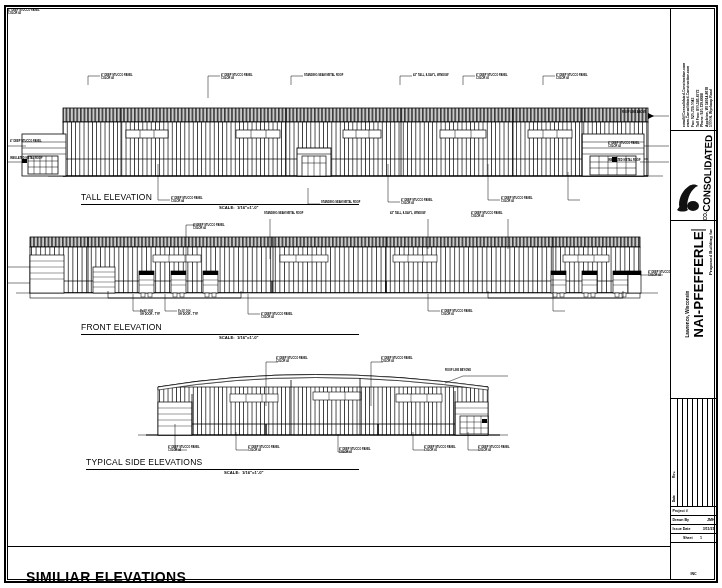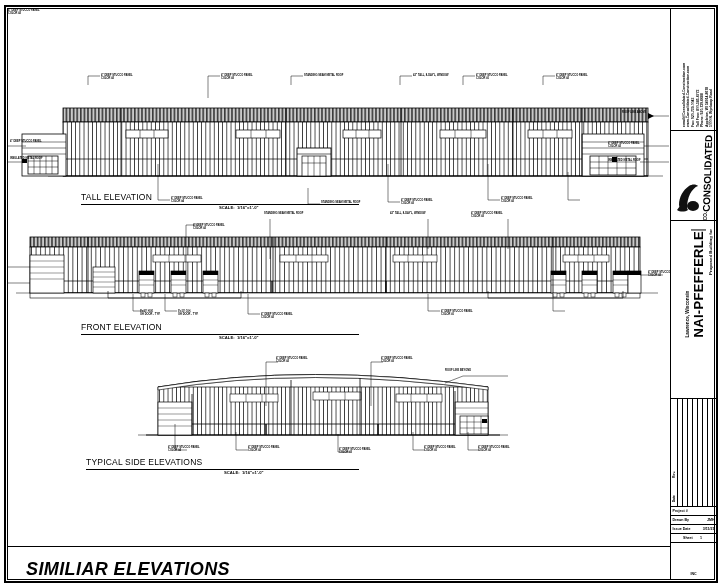--- a/index.html
+++ b/index.html
@@ -29,24 +29,23 @@
     position:absolute;left:8px;top:9px;width:662px;height:536px;
     overflow:hidden;
   }
   
   #bottom-strip{
     position:absolute;left:8px;top:546px;width:662px;height:34px;
     border-top:1px solid #000;
     box-sizing:border-box;
   }
   #sheet-title{
-    position:absolute;left:18px;top:12px;
-    font-size:18px;font-weight:bold;letter-spacing:.4px;
+    position:absolute;left:18px;top:22px;
+    font-size:14px;font-weight:bold;letter-spacing:.4px;
     white-space:nowrap;
-    font-style:italic;
   }
   #prelim-wrap{
     position:absolute;right:6px;top:2px;text-align:right;
   }
   #prelim{
     font-size:17px;font-weight:bold;letter-spacing:.5px;line-height:18px;
     transform:scaleX(.92);transform-origin:right center;
   }
   #prelim-sub{
     font-size:8px;font-weight:bold;letter-spacing:.1px;line-height:10px;

